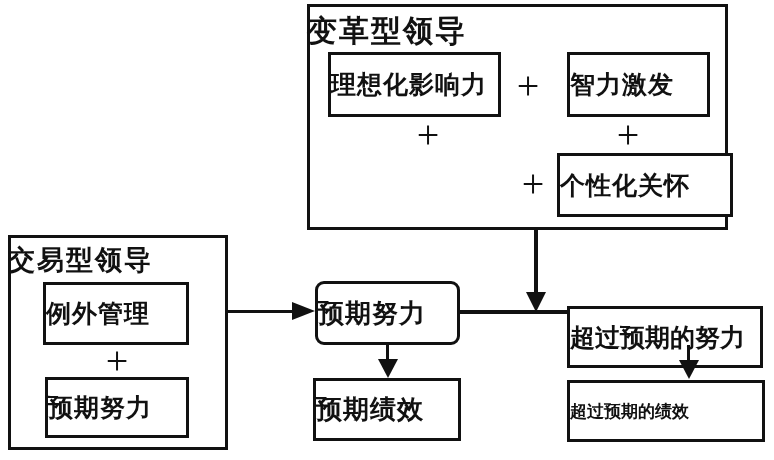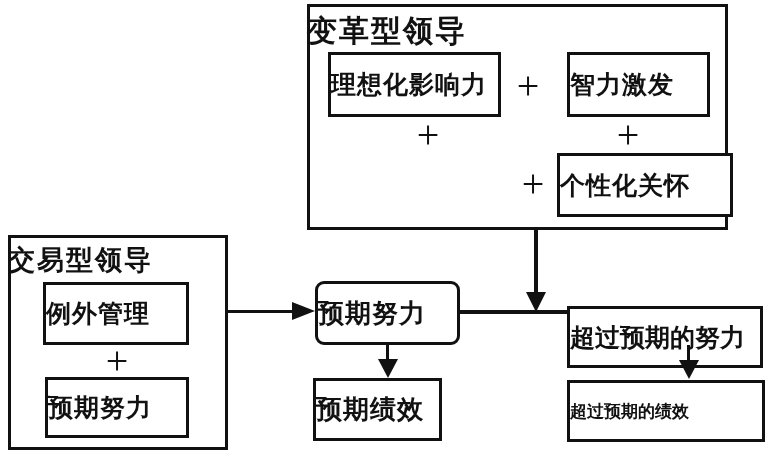--- a/index.html
+++ b/index.html
@@ -87,21 +87,21 @@
 
   
   #ta-group   { left: 8px;   top: 235px; width: 220px; height: 215px; }
   #ta-title   { left: 8px;   top: 242px; width: 220px; font-size: 27px; }
   #ta-box-1   { left: 43px;  top: 282px; width: 146px; height: 63px; font-size: 25px; }
   #ta-box-2   { left: 45px;  top: 377px; width: 144px; height: 61px; font-size: 25px; }
   #ta-plus    { left: 100px; top: 340px; }
 
   
   #fx-effort       { left: 315px; top: 281px; width: 145px; height: 64px; font-size: 26px; border-radius: 9px; }
-  #fx-performance  { left: 313px; top: 378px; width: 129px; height: 63px; font-size: 26px; }
+  #fx-performance  { left: 313px; top: 378px; width: 148px; height: 63px; font-size: 26px; }
   #fx-xeffort      { left: 567px; top: 283px; width: 196px; height: 62px; font-size: 25px; letter-spacing: 0; margin-top: 23px; }
   #fx-xperformance { left: 567px; top: 380px; width: 198px; height: 62px; font-size: 17px; letter-spacing: 0; }
 
   
   #c1-stem { left: 227px; top: 310px; width: 67px;  height: 3px; }
   #c1-head { left: 292px; top: 302px; }
   #c2-line { left: 459px; top: 310px; width: 110px; height: 4px; }
   #c3-stem { left: 534px; top: 229px; width: 4px;   height: 65px; }
   #c3-head { left: 526px; top: 292px; border-top-width: 20px; }
   #c4-stem { left: 386px; top: 344px; width: 3px;   height: 18px; }

